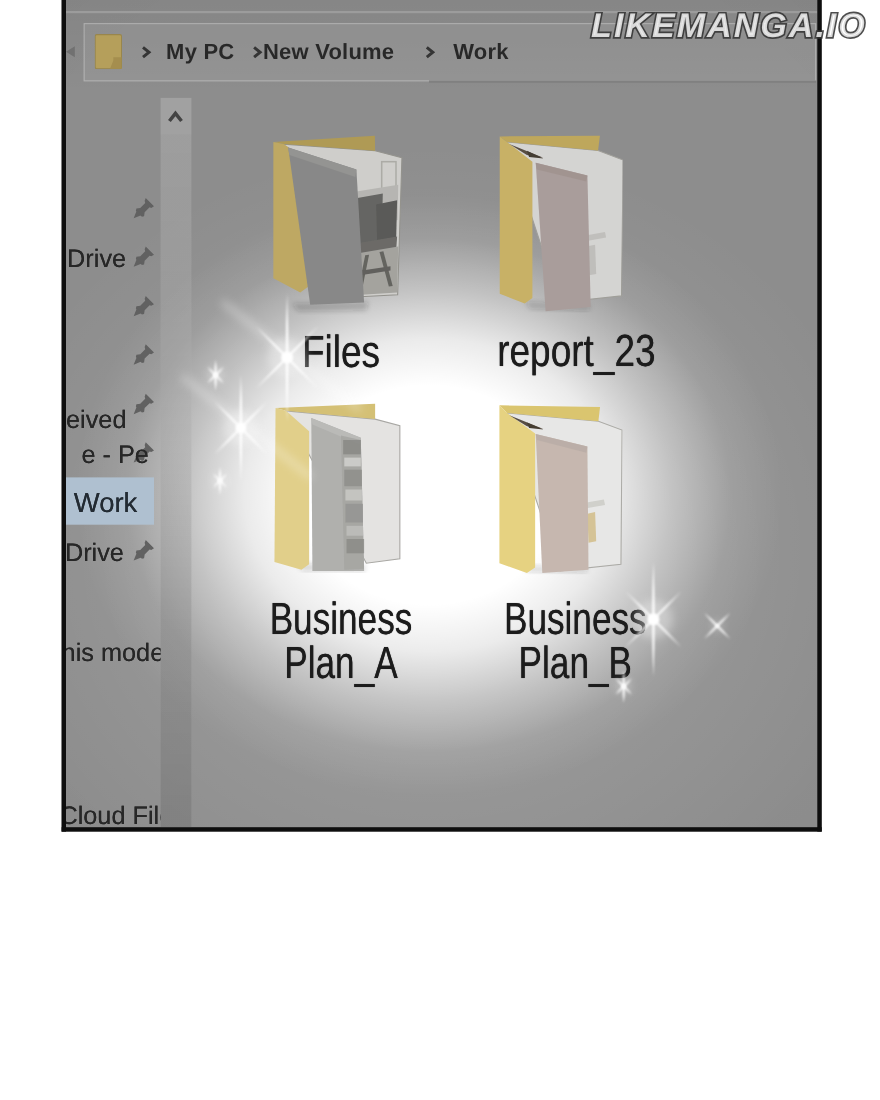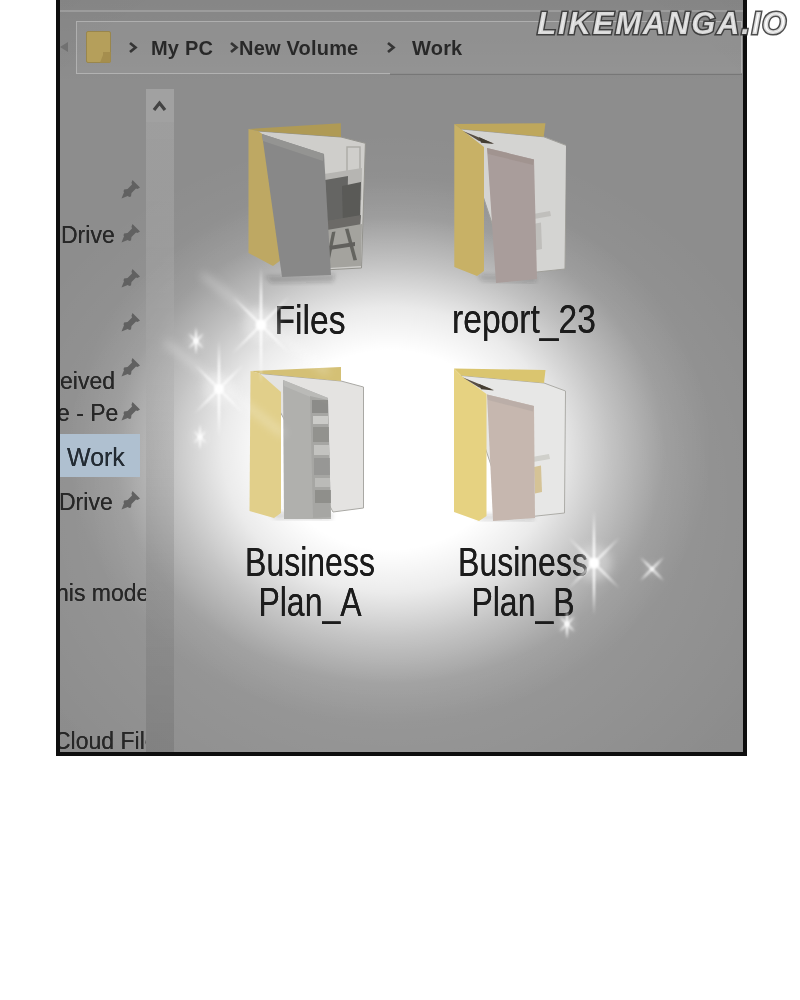--- a/index.html
+++ b/index.html
@@ -116,21 +116,21 @@
           <g fill="#5e5e5e">
             <path d="M12.5,2 L20,9.5 L17.5,11 L16,10.5 L11.5,15 L11,18.5 L9,19 L3.5,13.5 L4,11.5 L7.5,11 L12,6.5 L11.5,4.5 Z"></path>
             <path d="M4.5,13 L1.5,20.5 L9,17.5 Z"></path>
           </g>
         </svg>
 
       <div class="abs" style="left:1px;top:222px;font-size:23px;color:#1d1d1d;text-shadow:0 0 0.5px #1d1d1d;">Drive</div>
 
       <div class="abs" style="left:0px;top:356px;font-size:23px;color:#1d1d1d;text-shadow:0 0 0.5px #1d1d1d;margin-top:12px;">eived</div>
 
-      <div class="abs" style="left:-3px;top:400px;font-size:23px;color:#1d1d1d;text-shadow:0 0 0.5px #1d1d1d;">e - Pe</div>
+      <div class="abs" style="left:-3px;top:400px;font-size:23px;color:#1d1d1d;text-shadow:0 0 0.5px #1d1d1d;padding-left:17px;">e - Pe</div>
 
       <div class="abs" style="left:0px;top:434px;width:80px;height:43px;background:#b2c8dc;"></div>
 
       <div class="abs" style="left:7px;top:443px;font-size:25px;color:#17222c;text-shadow:0 0 0.5px #17222c;">Work</div>
 
       <div class="abs" style="left:-1px;top:489px;font-size:23px;color:#1d1d1d;text-shadow:0 0 0.5px #1d1d1d;">Drive</div>
 
       <div class="abs" style="left:-4px;top:580px;font-size:23px;color:#1d1d1d;text-shadow:0 0 0.5px #1d1d1d;width:90px;overflow:hidden;white-space:nowrap;">his model</div>
 
       <div class="abs" style="left:-6px;top:728px;font-size:23px;color:#1d1d1d;text-shadow:0 0 0.5px #1d1d1d;width:92px;overflow:hidden;white-space:nowrap;">Cloud Files</div>

